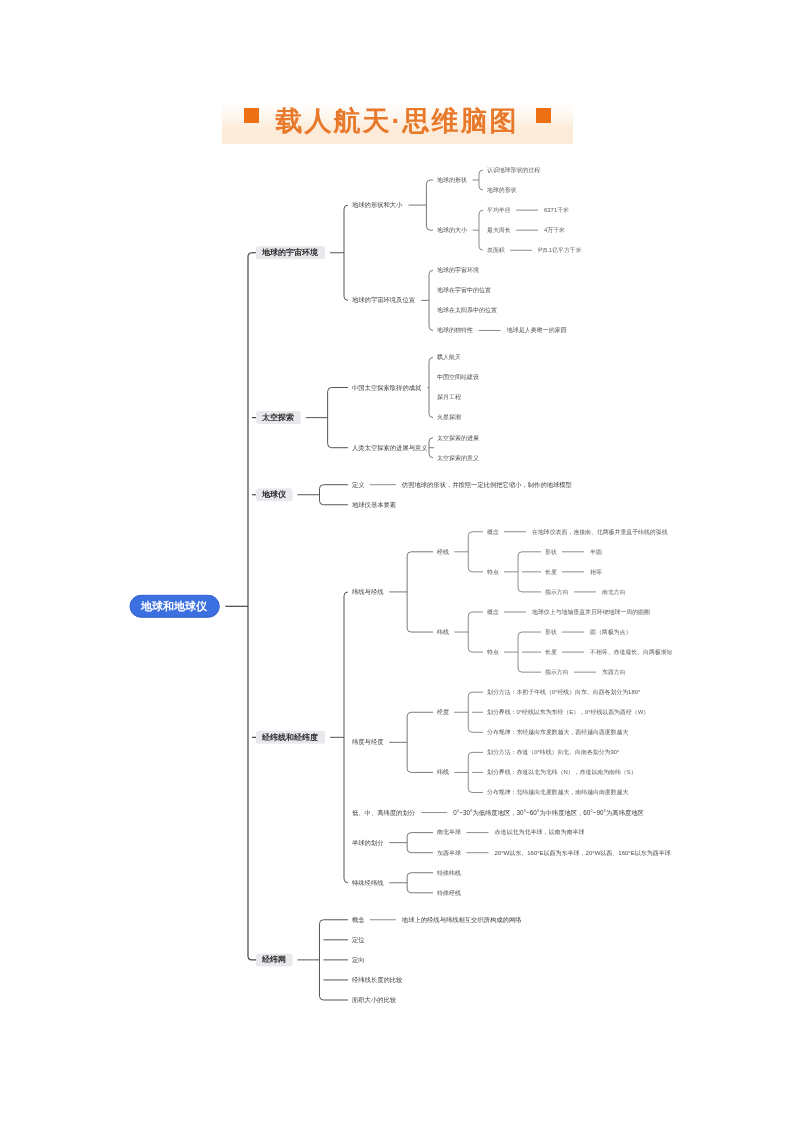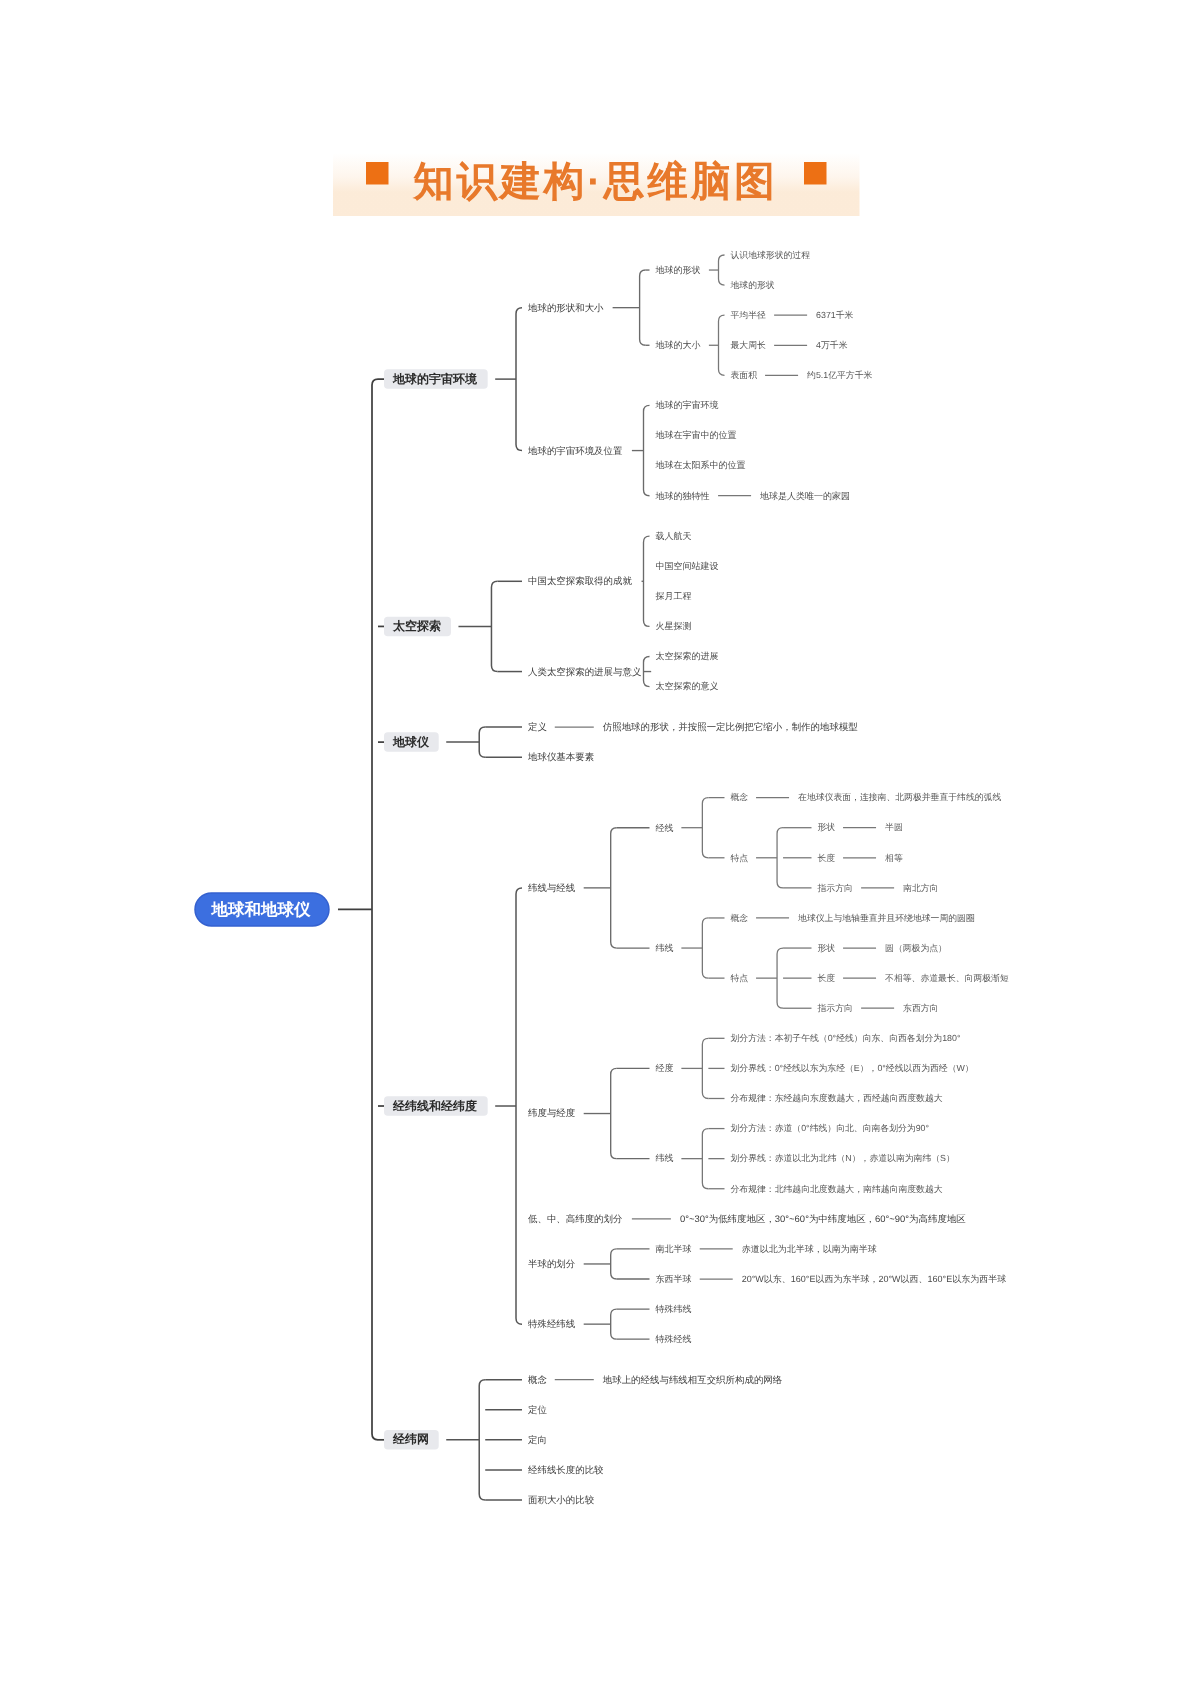--- a/index.html
+++ b/index.html
@@ -107,21 +107,21 @@
   }
 </style>
 </head>
 <body>
 
 <div id="page">
 
   <div id="title-banner">
     <div id="title-inner">
       <span class="title-square left"></span>
-      <span id="title-text">知识建构·思维脑图</span>
+      <span id="title-text">载人航天·思维脑图</span>
       <span class="title-square right"></span>
     </div>
   </div>
 
   <div id="mindmap">
       <svg width="794" height="1123" viewBox="0 0 794 1123">
         <line x1="225.32" y1="606.3119791666668" x2="248" y2="606.3119791666668" class="link lvl1"></line>
         <path d="M 252 252.74062500000008 Q 248 252.74062500000008 248 256.7406250000001 L 248 955.8833333333334 Q 248 959.8833333333334 252 959.8833333333334" class="link lvl1"></path>
         <line x1="252" y1="252.74062500000008" x2="256" y2="252.74062500000008" class="link lvl1"></line>
         <line x1="252" y1="417.6166666666669" x2="256" y2="417.6166666666669" class="link lvl1"></line>

